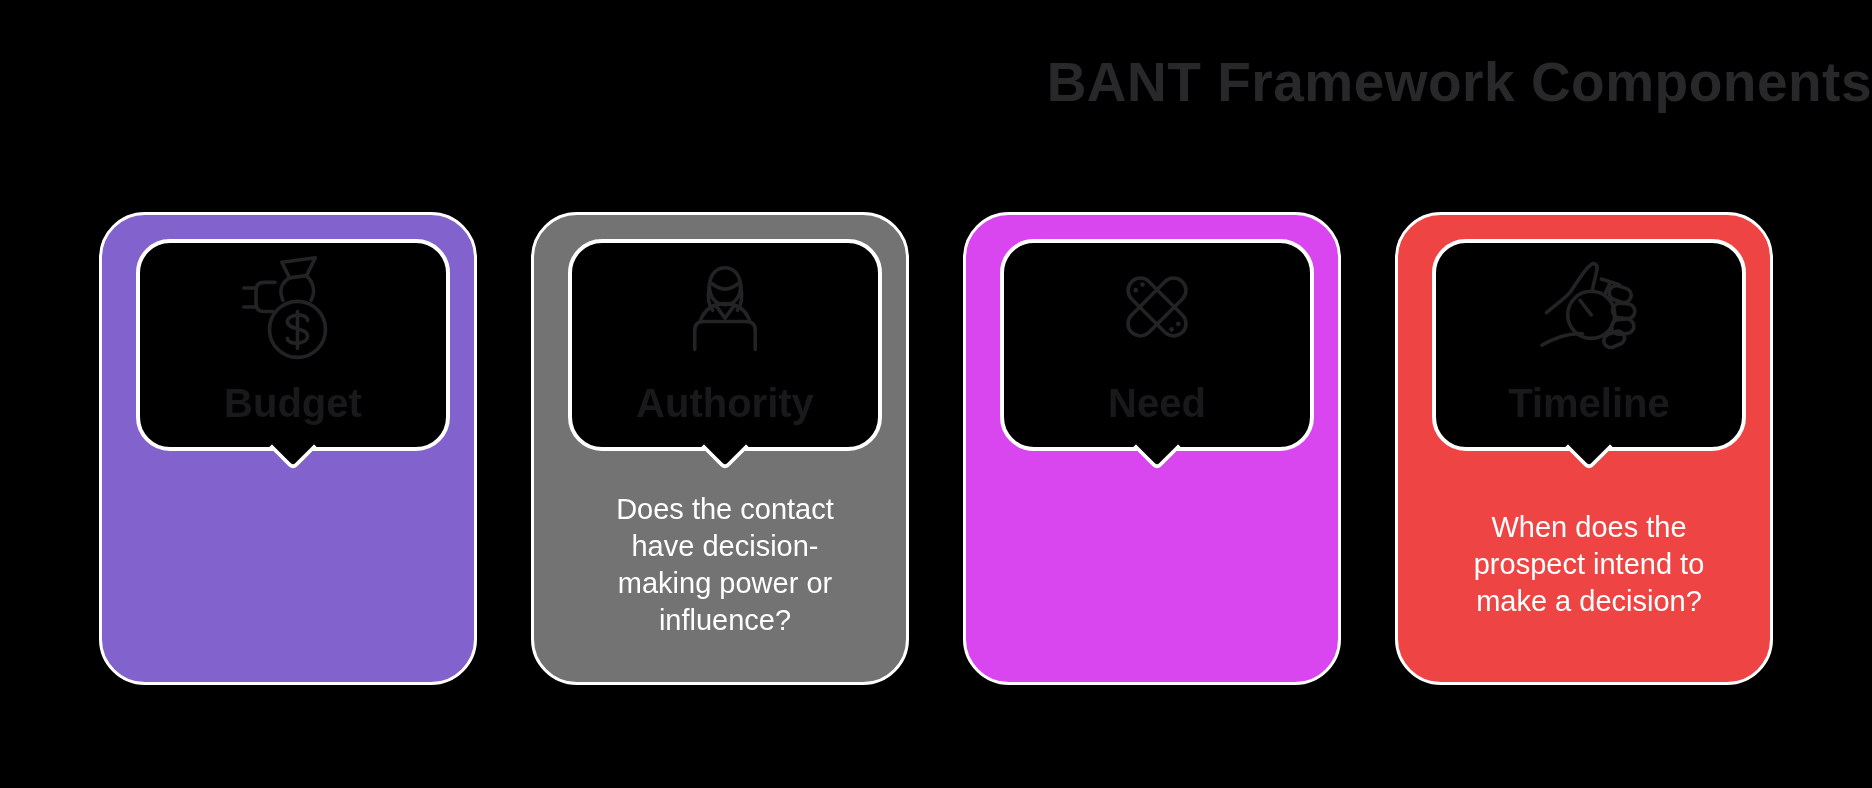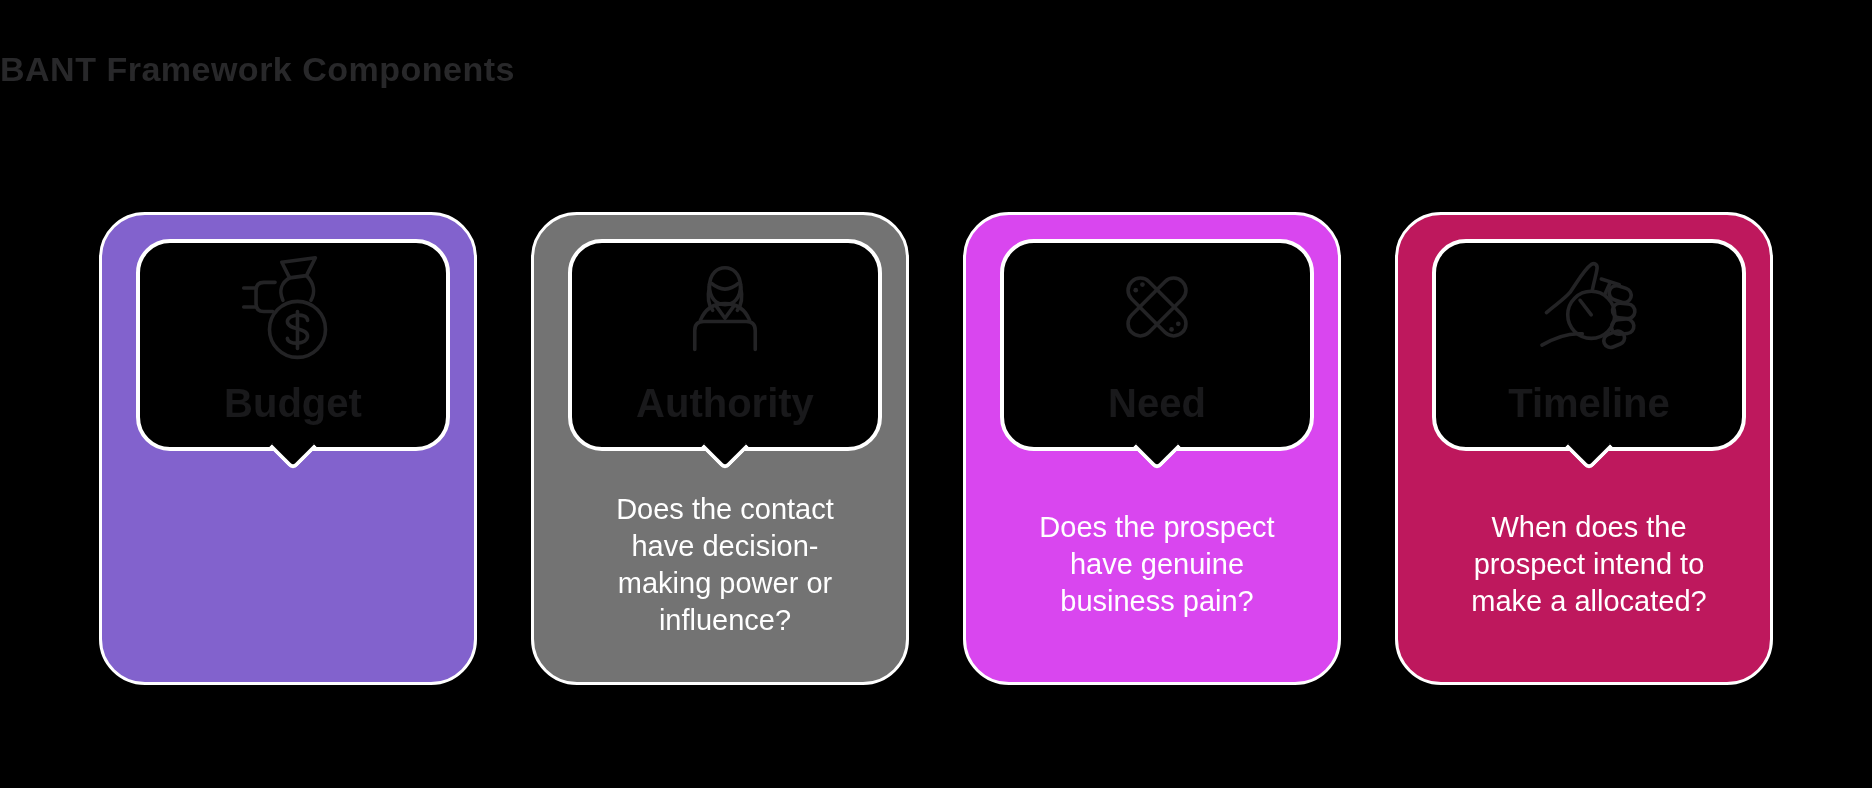--- a/index.html
+++ b/index.html
@@ -5,22 +5,22 @@
   html,body{margin:0;padding:0;background:#000;}
   .canvas{
     position:relative;
     width:1872px;height:788px;
     background:#000;
     overflow:hidden;
     font-family:"Liberation Sans", sans-serif;
   }
   .main-title{
     position:absolute;top:50px;left:0;width:100%;
-    text-align:left;
-    font-size:34px;font-weight:600;
+    text-align:right;
+    font-size:55px;font-weight:600;
     color:#28282a;
     letter-spacing:.5px;
     margin:0;
   }
   .cards{
     position:absolute;top:212px;left:50%;
     transform:translateX(-50%);
     display:flex;gap:54px;
   }
   .card{
@@ -133,43 +133,40 @@
             <rect class="ic" x="18" y="39" width="64" height="22" rx="11" transform="rotate(45 50 50)"></rect>
             <circle class="ic-fill" cx="31" cy="35" r="2.1"></circle>
             <circle class="ic-fill" cx="37" cy="30" r="2.1"></circle>
             <circle class="ic-fill" cx="63" cy="70" r="2.1"></circle>
             <circle class="ic-fill" cx="69" cy="65" r="2.1"></circle>
           </svg>
         </div>
         <div class="card-title">Need</div>
         <div class="tail"></div>
       </div>
-      <div class="card-desc">Does the prospect
-have genuine
-business pain?</div>
     </div>
 
-    <div class="card" style="background: #be185d;">
+    <div class="card" style="background: #ef4444;">
       <div class="bubble">
         <div class="icon-wrap">
           <svg viewBox="0 0 100 100">
             <circle class="ic" cx="52" cy="57" r="21"></circle>
             <path class="ic" d="M52 57 L42 44"></path>
             <path class="ic" d="M64 39 L69 28"></path>
             <path class="ic" d="M61 25 L77 30"></path>
             <path class="ic" d="M12 55 C20 48 28 43 33 37 C40 27 46 16 52 12 C56 10 58 13 57 17 C56 23 54 29 53 35"></path>
             <path class="ic" d="M8 84 C22 76 34 73 44 74"></path>
             <rect class="ic" x="68" y="32" width="20" height="13" rx="6.5" transform="rotate(18 78 38)"></rect>
             <rect class="ic" x="71" y="47" width="20" height="13" rx="6.5" transform="rotate(6 81 53)"></rect>
             <rect class="ic" x="70" y="61" width="20" height="13" rx="6.5" transform="rotate(-6 80 67)"></rect>
             <rect class="ic" x="63" y="73" width="19" height="12" rx="6" transform="rotate(-22 72 79)"></rect>
           </svg>
         </div>
         <div class="card-title">Timeline</div>
         <div class="tail"></div>
       </div>
       <div class="card-desc">When does the
 prospect intend to
-make a allocated?</div>
+make a decision?</div>
     </div>
 
   </div>
 </div>
 
 </body></html>

